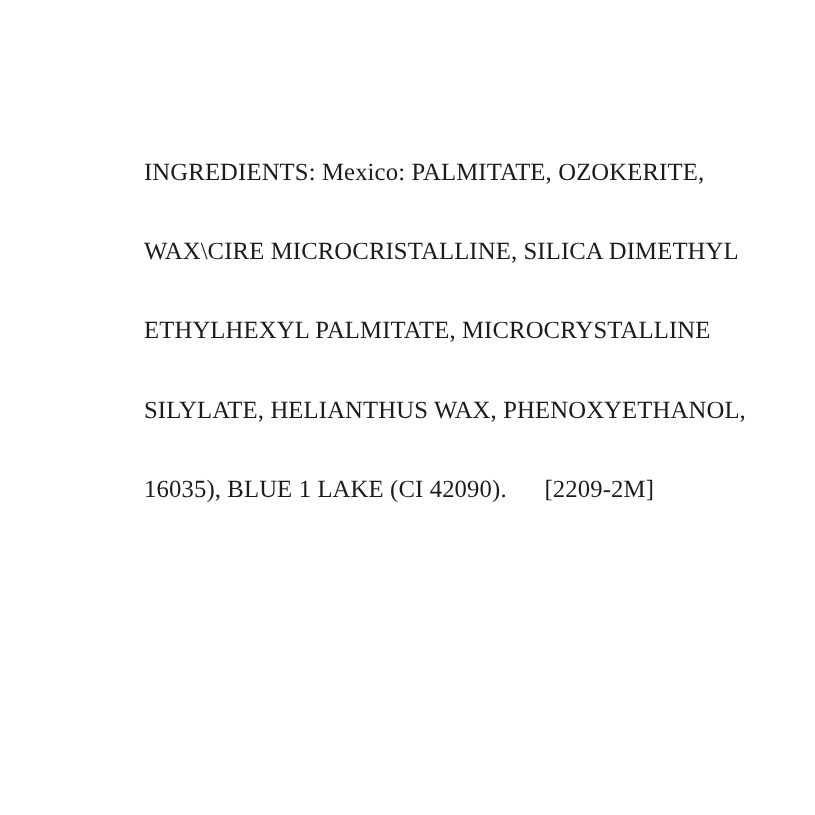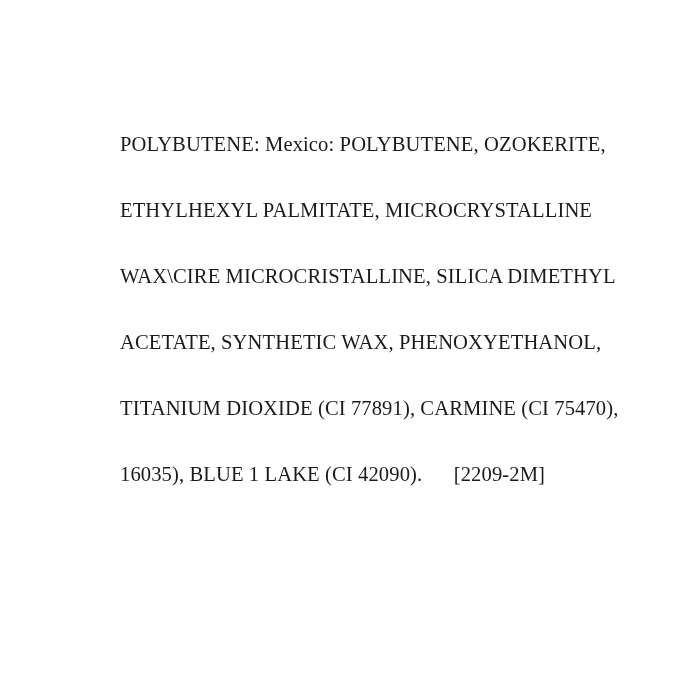--- a/index.html
+++ b/index.html
@@ -26,25 +26,24 @@
     -webkit-font-smoothing: antialiased;
   }
   .ingredients-line {
     height: 22px;
   }
 </style>
 </head>
 <body>
 
 <div class="ingredients-block">
-  <div class="ingredients-line">POLYBUTENE: Mexico: POLYBUTENE, OZOKERITE,</div>
+  <div class="ingredients-line">INGREDIENTS: Mexico: PALMITATE, OZOKERITE,</div>
+  <div class="ingredients-line">WAX\CIRE MICROCRISTALLINE, SILICA DIMETHYL</div>
   <div class="ingredients-line">ETHYLHEXYL PALMITATE, MICROCRYSTALLINE</div>
-  <div class="ingredients-line">WAX\CIRE MICROCRISTALLINE, SILICA DIMETHYL</div>
-  <div class="ingredients-line">ACETATE, SYNTHETIC WAX, PHENOXYETHANOL,</div>
-  <div class="ingredients-line">TITANIUM DIOXIDE (CI 77891), CARMINE (CI 75470),</div>
+  <div class="ingredients-line">SILYLATE, HELIANTHUS WAX, PHENOXYETHANOL,</div>
   <div class="ingredients-line">16035), BLUE 1 LAKE (CI 42090).      [2209-2M]</div>
   
   
   
   
   
   
   
   
   

